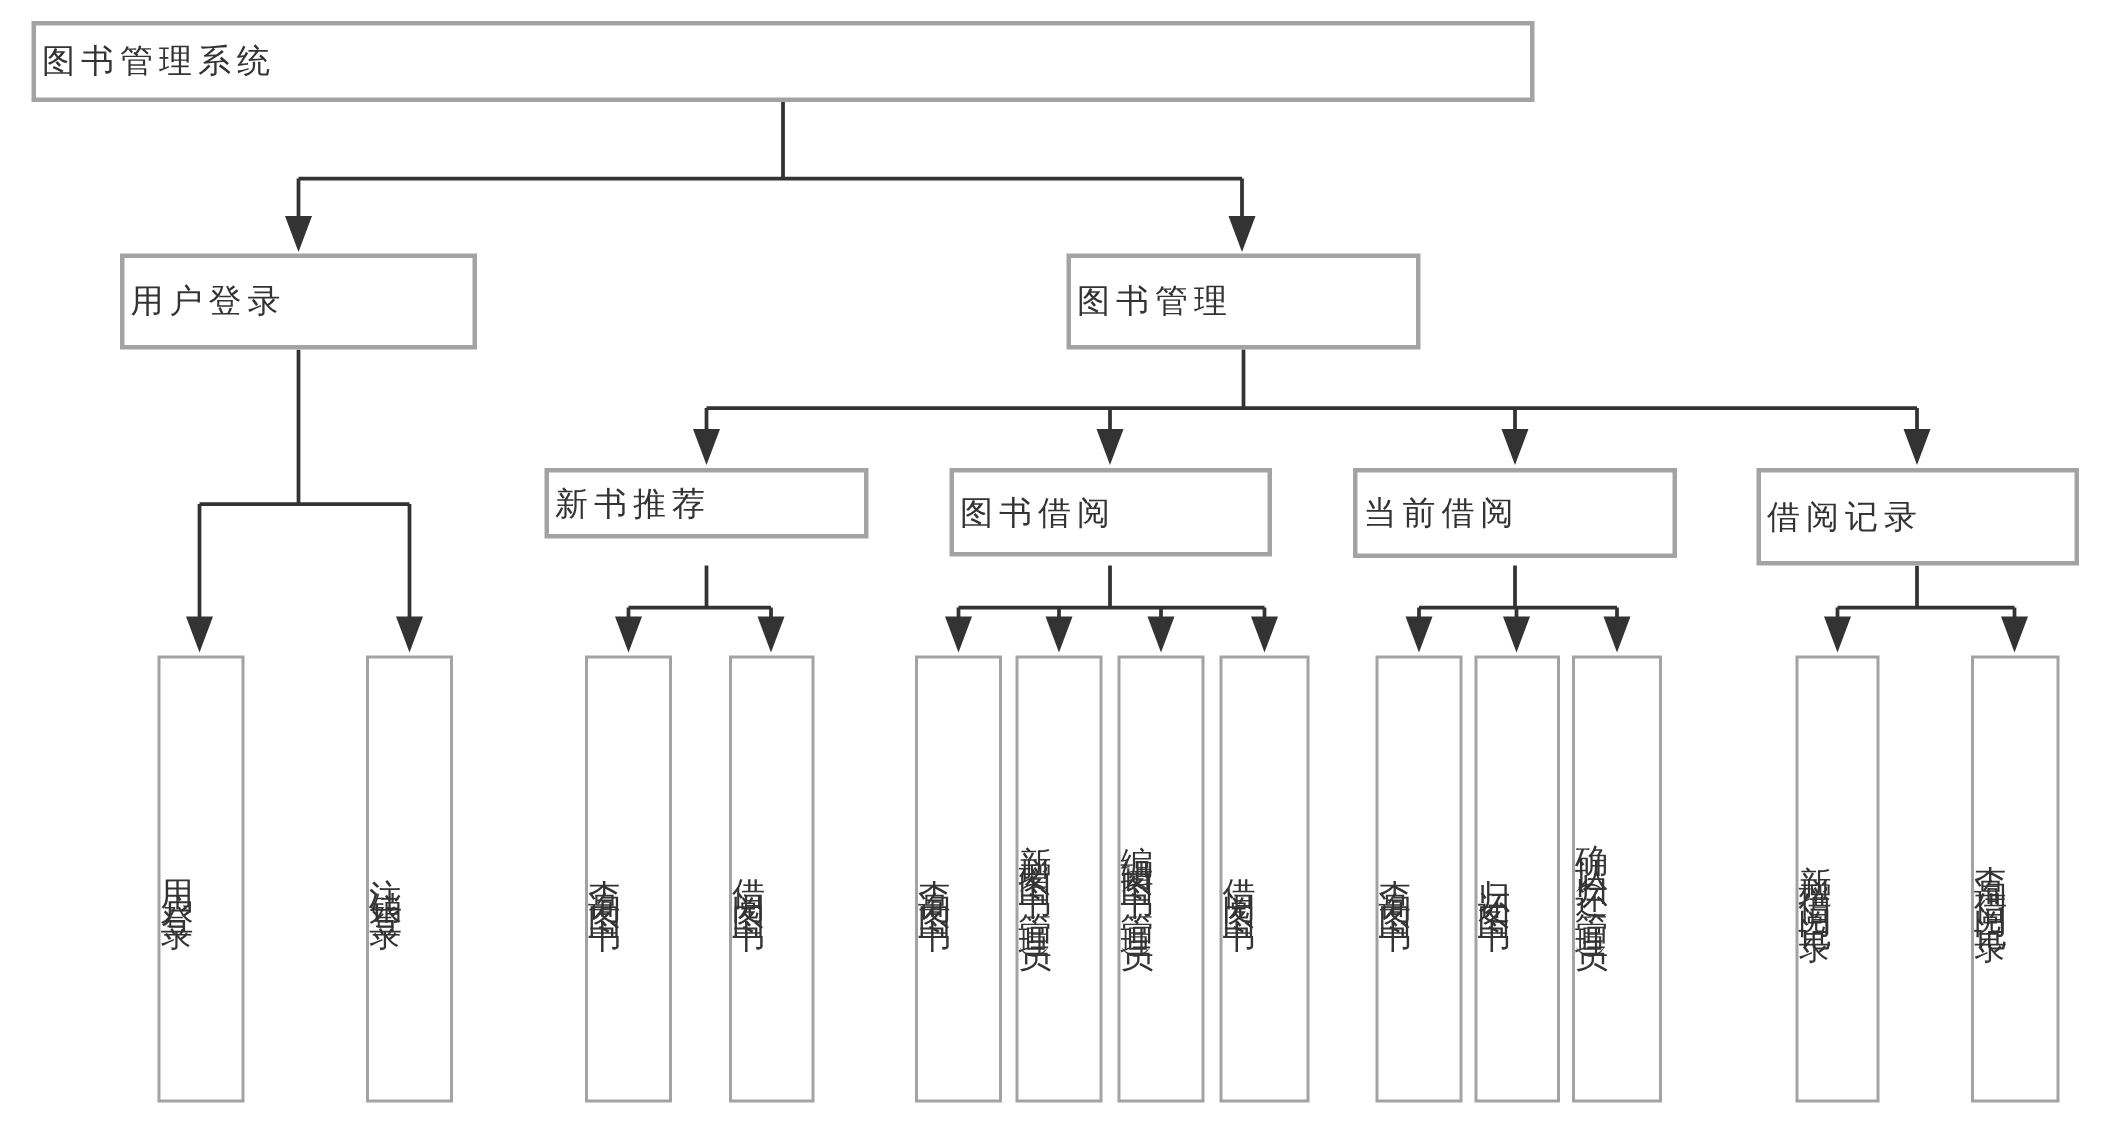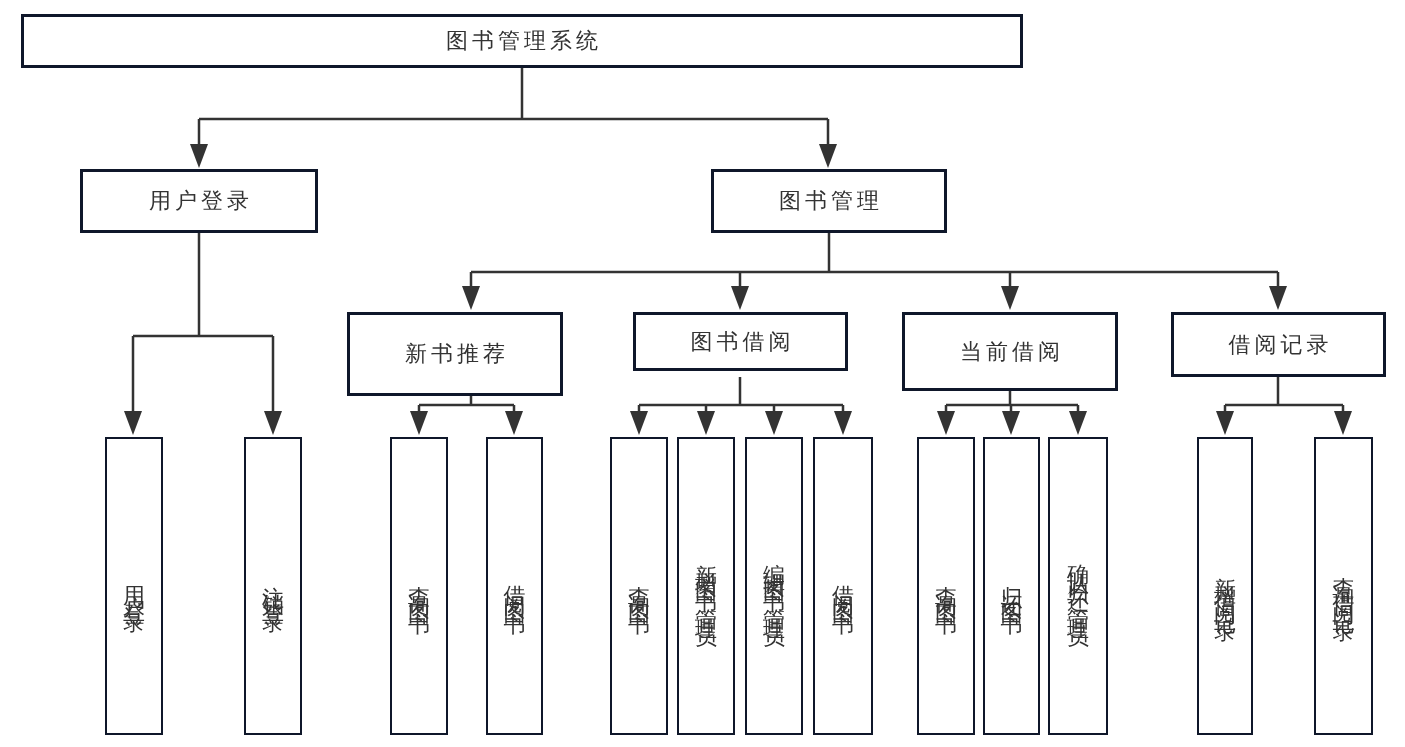--- a/index.html
+++ b/index.html
@@ -23,24 +23,23 @@
     stroke-width: 2.5;
   }
   .wires polygon {
     fill: #333333;
     stroke: none;
   }
   .box {
     position: absolute;
     box-sizing: border-box;
     background: #ffffff;
-    border: 3px solid #0f172a;
+    border: 3px solid #a3a3a3;
     display: flex;
     align-items: center;
-    justify-content: center;
     color: #333333;
     font-size: 22px;
     letter-spacing: 4px;
     text-indent: 4px;
     white-space: nowrap;
     z-index: 2;
   }
   .leaf {
     border-width: 2px;
     letter-spacing: 0;
@@ -109,27 +108,27 @@
     <span>图书管理系统</span>
   </div>
 
   <div class="box" style="left:80px;top:169px;width:238px;height:64px">
     <span>用户登录</span>
   </div>
   <div class="box" style="left:711px;top:169px;width:236px;height:64px">
     <span>图书管理</span>
   </div>
 
-  <div class="box" style="left:347px;top:312px;width:216px;height:84px">
+  <div class="box" style="left:363px;top:312px;width:216px;height:47px">
     <span>新书推荐</span>
   </div>
   <div class="box" style="left:633px;top:312px;width:215px;height:59px">
     <span>图书借阅</span>
   </div>
-  <div class="box" style="left:902px;top:312px;width:216px;height:79px">
+  <div class="box" style="left:902px;top:312px;width:216px;height:60px">
     <span>当前借阅</span>
   </div>
   <div class="box" style="left:1171px;top:312px;width:215px;height:65px">
     <span>借阅记录</span>
   </div>
 
   <div class="box leaf" style="left:105px;top:437px;width:58px;height:298px">
     <span class="vtext">用户登录</span>
   </div>
   <div class="box leaf" style="left:244px;top:437px;width:58px;height:298px">

